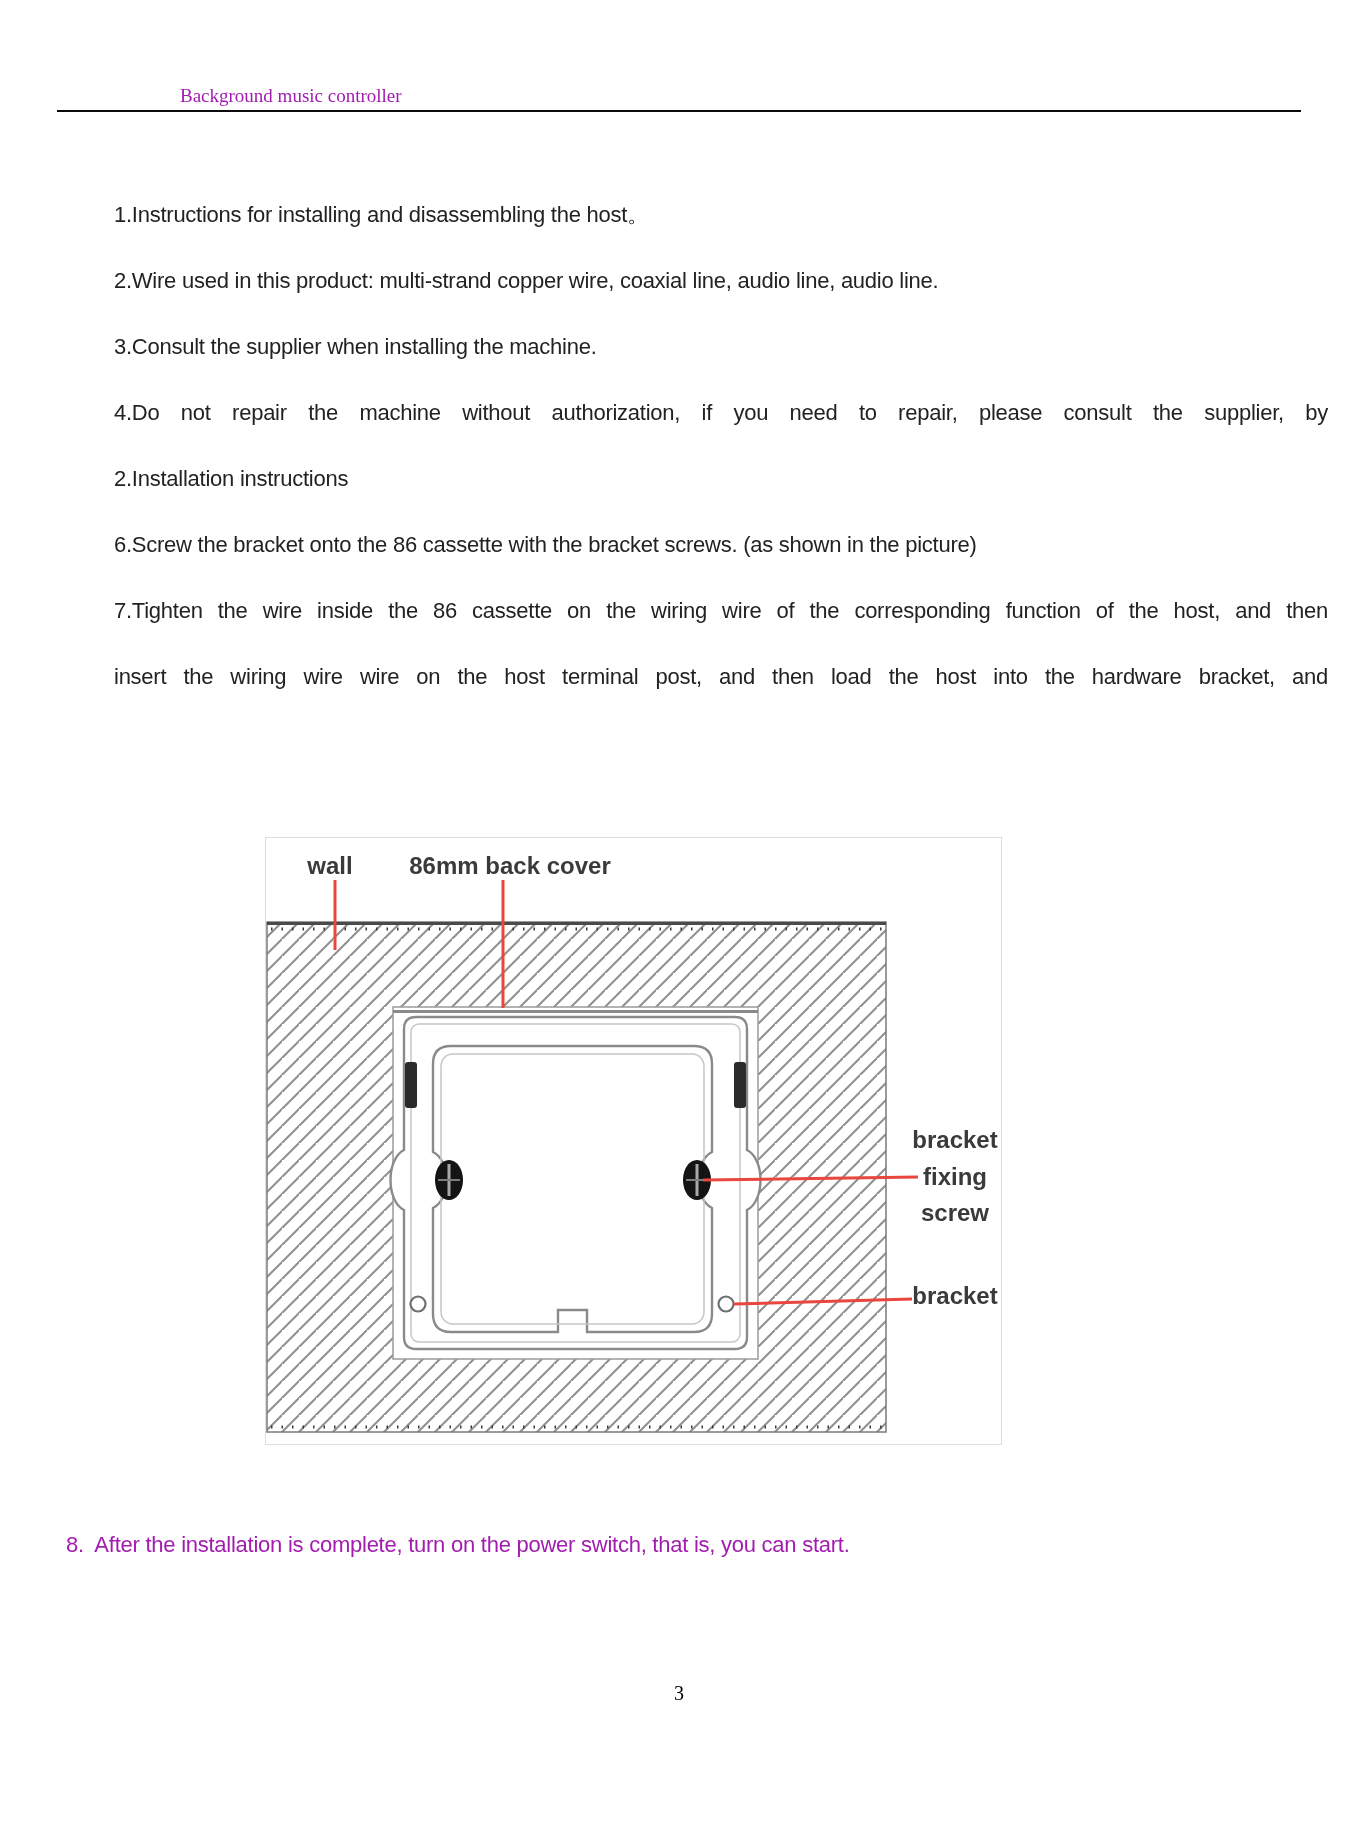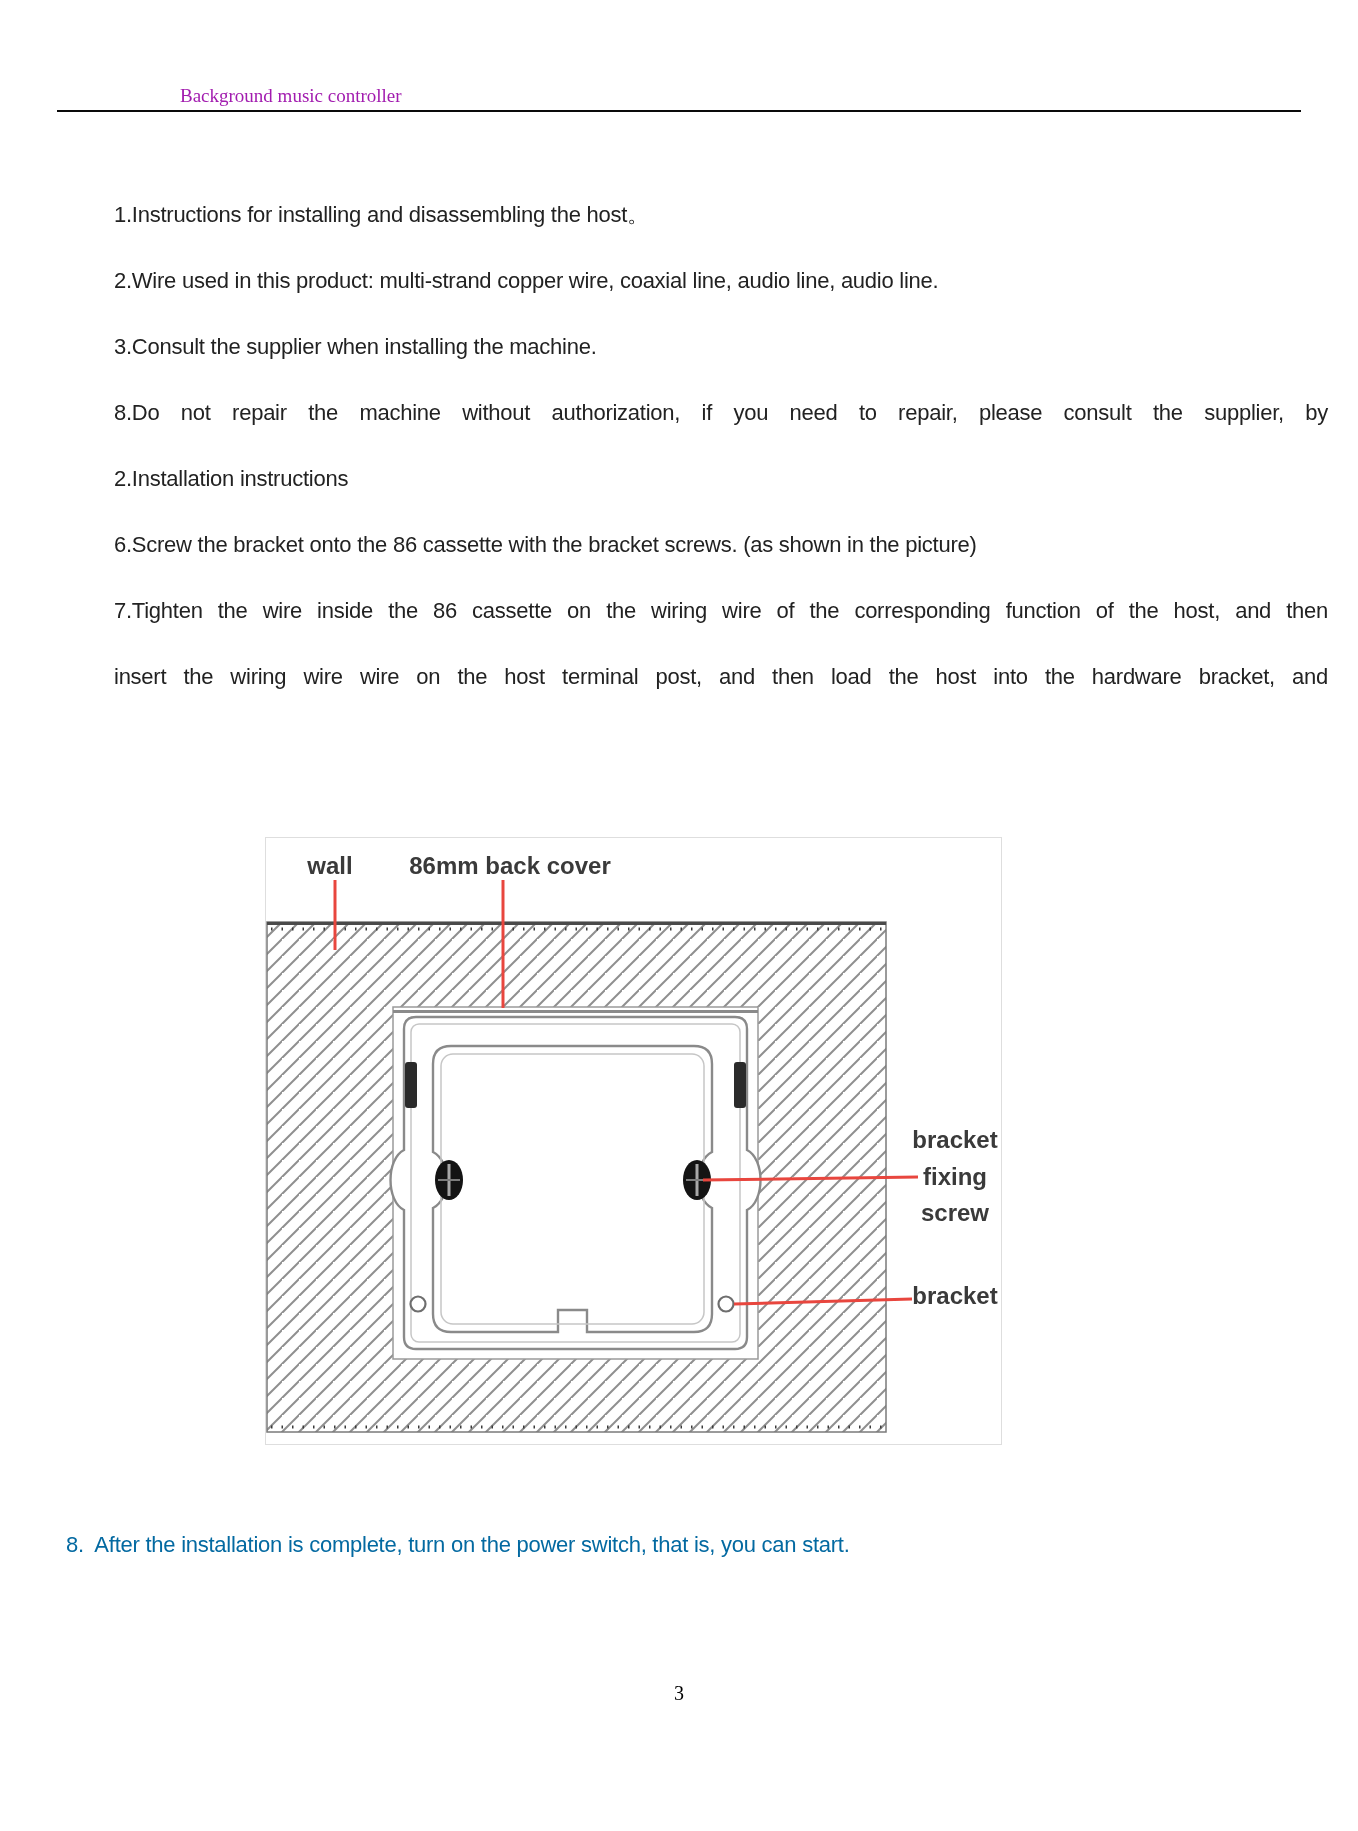--- a/index.html
+++ b/index.html
@@ -50,21 +50,21 @@
     text-align:justify;
     text-align-last:justify;
   }
   .item-8{
     position:absolute;
     left:66px; top:1512px;
     width:1214px;
     font-size:22px;
     letter-spacing:-0.25px;
     line-height:66px;
-    color:#0369a1;
+    color:#a21caf;
     white-space:pre-wrap;
   }
   .figure-wrap{
     position:absolute;
     left:265px; top:837px;
     width:737px; height:427px;
   }
   .page-number{
     position:absolute;
     left:0; top:1682px;
@@ -87,21 +87,21 @@
 <div class="page">
 
   <div class="running-head">Background music controller</div>
   <div class="head-rule"></div>
 
 
   <div class="body-text">
     <div class="line">1.Instructions for installing and disassembling the host。</div>
     <div class="line">2.Wire used in this product: multi-strand copper wire, coaxial line, audio line, audio line.</div>
     <div class="line">3.Consult the supplier when installing the machine.</div>
-    <div class="line justify-all">8.Do not repair the machine without authorization, if you need to repair, please consult the supplier, by</div>
+    <div class="line justify-all">4.Do not repair the machine without authorization, if you need to repair, please consult the supplier, by</div>
     <div class="line">2.Installation instructions</div>
     <div class="line">6.Screw the bracket onto the 86 cassette with the bracket screws. (as shown in the picture)</div>
     <div class="line justify-all">7.Tighten the wire inside the 86 cassette on the wiring wire of the corresponding function of the host, and then</div>
     <div class="line justify-all">insert the wiring wire wire on the host terminal post, and then load the host into the hardware bracket, and</div>
   </div>
 
   <div class="figure-wrap">
     <svg width="737" height="608" viewBox="0 0 737 608" xmlns="http://www.w3.org/2000/svg">
       <defs>
         <pattern id="hatch" patternUnits="userSpaceOnUse" width="17" height="17">

